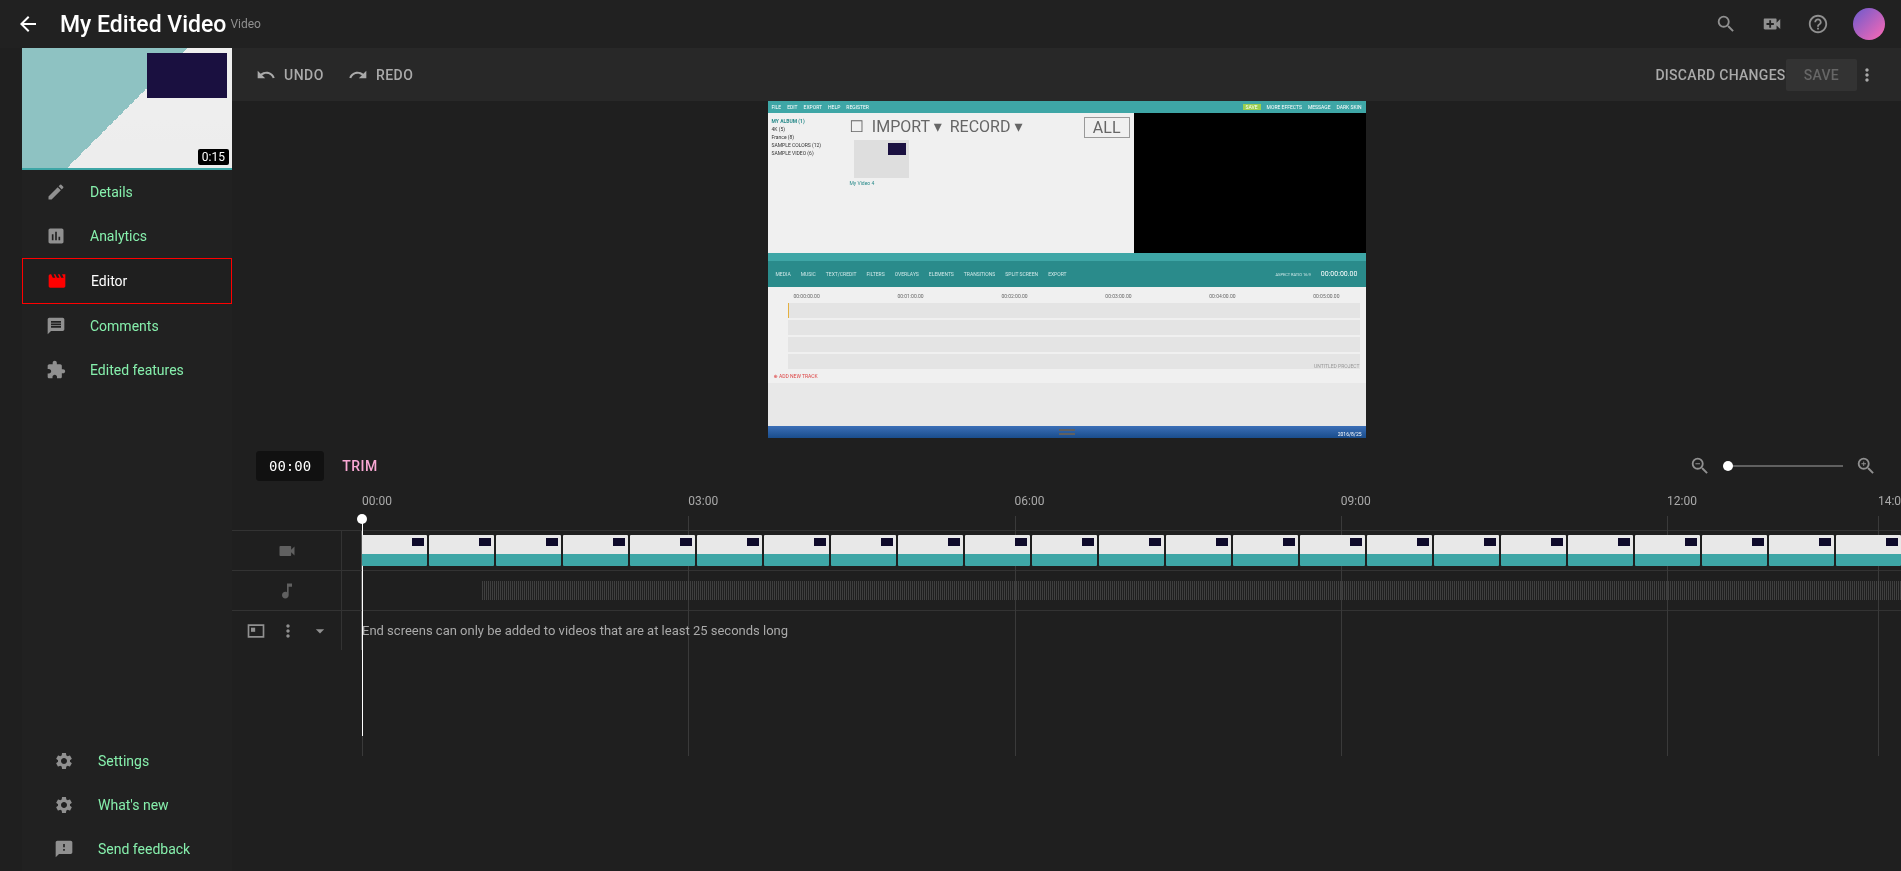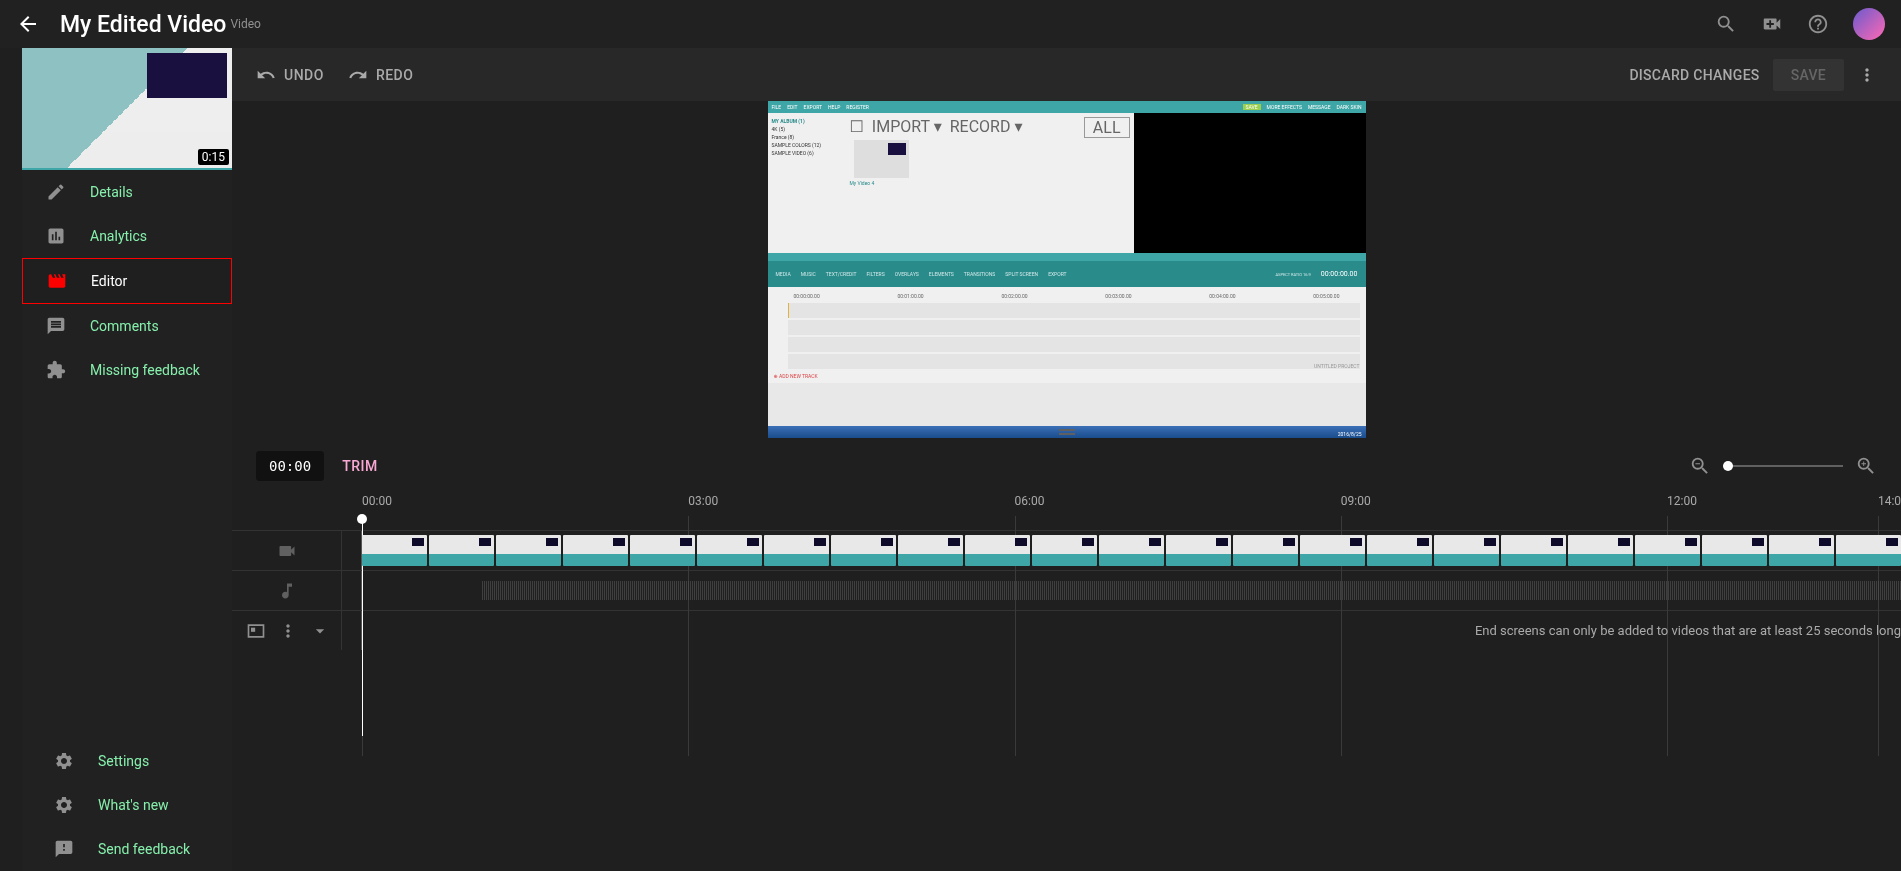--- a/index.html
+++ b/index.html
@@ -33,21 +33,21 @@
   .duration { position: absolute; bottom: 3px; right: 3px; background: #000; color: #fff; font-size: 12px; padding: 1px 4px; border-radius: 2px; }
   .nav-item { display: flex; align-items: center; padding: 12px 24px; color: #86efac; cursor: pointer; gap: 24px; font-size: 14px; }
   .nav-item.active { background: #1f1f1f; border: 1px solid #ff0000; color: #fff; }
   .nav-item.active svg { fill: #ff0000; }
   .nav-item svg { width: 20px; height: 20px; fill: #909090; }
   .nav-bottom { margin-top: auto; padding-bottom: 0; padding-left: 8px; }
   .main { flex: 1; display: flex; flex-direction: column; background: #1f1f1f; }
   .topbar2 { height: 53px; background: #282828; display: flex; align-items: center; padding: 0 24px; }
   .urbtn { display: flex; align-items: center; gap: 8px; color: #aaa; font-size: 14px; font-weight: 500; margin-right: 24px; cursor: pointer; letter-spacing: 0.5px; }
   .urbtn svg { width: 20px; height: 20px; fill: #aaa; }
-  .topbar2-right { margin-left: auto; display: flex; align-items: center; gap: 13px; }
+  .topbar2-right { margin-left: auto; display: flex; align-items: center; gap: 0; }
   .discard { color: #aaa; font-size: 14px; font-weight: 500; letter-spacing: 0.3px; cursor: pointer; }
   .save { background: #3ea6ff22; color: #3ea6ff; padding: 8px 18px; border-radius: 2px; font-size: 14px; font-weight: 500; letter-spacing: 0.3px; cursor: pointer; background: #333; color: #666; }
   .dots-v { width: 20px; height: 20px; fill: #aaa; cursor: pointer; }
   .preview-area { flex: 0 0 337px; display: flex; align-items: center; justify-content: center; background: #1f1f1f; position: relative; }
   .preview { width: 598px; height: 337px; background: #e8e8e8; position: relative; overflow: hidden; }
   .preview-title-bar { height: 12px; background: #3ea6a6; display:flex; align-items:center; gap:6px; padding:0 4px; color:#fff; font-size:5px; }
   .preview-top { height: 140px; background: #f0f0f0; display: flex; }
   .preview-side { width: 78px; padding: 4px; font-size: 5px; color: #333; line-height: 1.6; }
   .preview-mid { flex:1; padding:4px; }
   .preview-right-dark { width: 232px; background: #000; margin: 0 0 0 auto; }
@@ -73,21 +73,21 @@
   .playhead::after { content:""; display:block; width:1px; height:220px; background:#fff; position:absolute; top:2px; left:0; }
   .track-row { height: 40px; display: flex; border-top: 1px solid #333; }
   .track-head { width: 110px; display:flex; align-items:center; justify-content:center; gap:8px; border-right: 1px solid #333; position: relative; }
   .track-head svg { fill: #606060; width:20px; height:20px; }
   .track-gap { width: 20px; border-right: 1px solid #555; }
   .track-body { flex:1; position: relative; }
   .clip-frames { position:absolute; left:0; right:0; top:4px; bottom:4px; display:flex; gap:2px; }
   .cf { flex:1; background: linear-gradient(180deg, #e8e8e8 0%, #e8e8e8 60%, #3ea6a6 60%, #3ea6a6 100%); border-radius:1px; position:relative; }
   .cf::after { content:""; position:absolute; top:3px; right:3px; width:12px; height:8px; background:#0e0a2a; }
   .audio-wave { position:absolute; left:120px; right:0; top:10px; bottom:10px; background: repeating-linear-gradient(90deg, #555 0 1px, transparent 1px 2px); opacity:0.6; }
-  .endscreen-msg { display:flex; align-items:center; justify-content:flex-end; color:#aaa; font-size:13px; flex:1; }
+  .endscreen-msg { display:flex; align-items:center; justify-content:flex-start; color:#aaa; font-size:13px; flex:1; }
   .track-head.es { justify-content:flex-start; padding-left:14px; gap:12px; }
   .track-head.es svg { fill: #909090; }
   .thumb-small { width:55px; height:38px; background:#dedede; position:relative; margin:2px 4px; }
   .thumb-small::after { content:""; position:absolute; top:3px; right:3px; width:18px; height:12px; background:#1a1040; }
 </style>
 </head>
 <body>
 
 <div class="topbar">
   <svg class="back-arrow" viewBox="0 0 24 24">
@@ -138,21 +138,21 @@
     <div class="nav-item">
       <svg viewBox="0 0 24 24">
           <path d="M20 2H4c-1.1 0-2 .9-2 2v18l4-4h14c1.1 0 2-.9 2-2V4c0-1.1-.9-2-2-2zm-2 12H6v-2h12v2zm0-3H6V9h12v2zm0-3H6V6h12v2z"></path>
         </svg>
       <span>Comments</span>
     </div>
     <div class="nav-item">
       <svg viewBox="0 0 24 24">
           <path d="M20.5 11H19V7c0-1.1-.9-2-2-2h-4V3.5C13 2.12 11.88 1 10.5 1S8 2.12 8 3.5V5H4c-1.1 0-2 .9-2 2v3.8h1.5c1.5 0 2.7 1.2 2.7 2.7S5 16.2 3.5 16.2H2V20c0 1.1.9 2 2 2h3.8v-1.5c0-1.5 1.2-2.7 2.7-2.7s2.7 1.2 2.7 2.7V22H17c1.1 0 2-.9 2-2v-4h1.5c1.38 0 2.5-1.12 2.5-2.5S21.88 11 20.5 11z"></path>
         </svg>
-      <span>Missing feedback</span>
+      <span>Edited features</span>
     </div>
     <div class="nav-bottom">
       <div class="nav-item">
         <svg viewBox="0 0 24 24">
             <path d="M19.14 12.94c.04-.3.06-.61.06-.94 0-.32-.02-.64-.07-.94l2.03-1.58c.18-.14.23-.41.12-.61l-1.92-3.32c-.12-.22-.37-.29-.59-.22l-2.39.96c-.5-.38-1.03-.7-1.62-.94l-.36-2.54c-.04-.24-.24-.41-.48-.41h-3.84c-.24 0-.43.17-.47.41l-.36 2.54c-.59.24-1.13.57-1.62.94l-2.39-.96c-.22-.08-.47 0-.59.22L2.74 8.87c-.12.21-.08.47.12.61l2.03 1.58c-.05.3-.09.63-.09.94s.02.64.07.94l-2.03 1.58c-.18.14-.23.41-.12.61l1.92 3.32c.12.22.37.29.59.22l2.39-.96c.5.38 1.03.7 1.62.94l.36 2.54c.05.24.24.41.48.41h3.84c.24 0 .44-.17.47-.41l.36-2.54c.59-.24 1.13-.56 1.62-.94l2.39.96c.22.08.47 0 .59-.22l1.92-3.32c.12-.22.07-.47-.12-.61l-2.01-1.58zM12 15.6c-1.98 0-3.6-1.62-3.6-3.6s1.62-3.6 3.6-3.6 3.6 1.62 3.6 3.6-1.62 3.6-3.6 3.6z"></path>
           </svg>
         <span>Settings</span>
       </div>
       <div class="nav-item">
         <svg viewBox="0 0 24 24">

